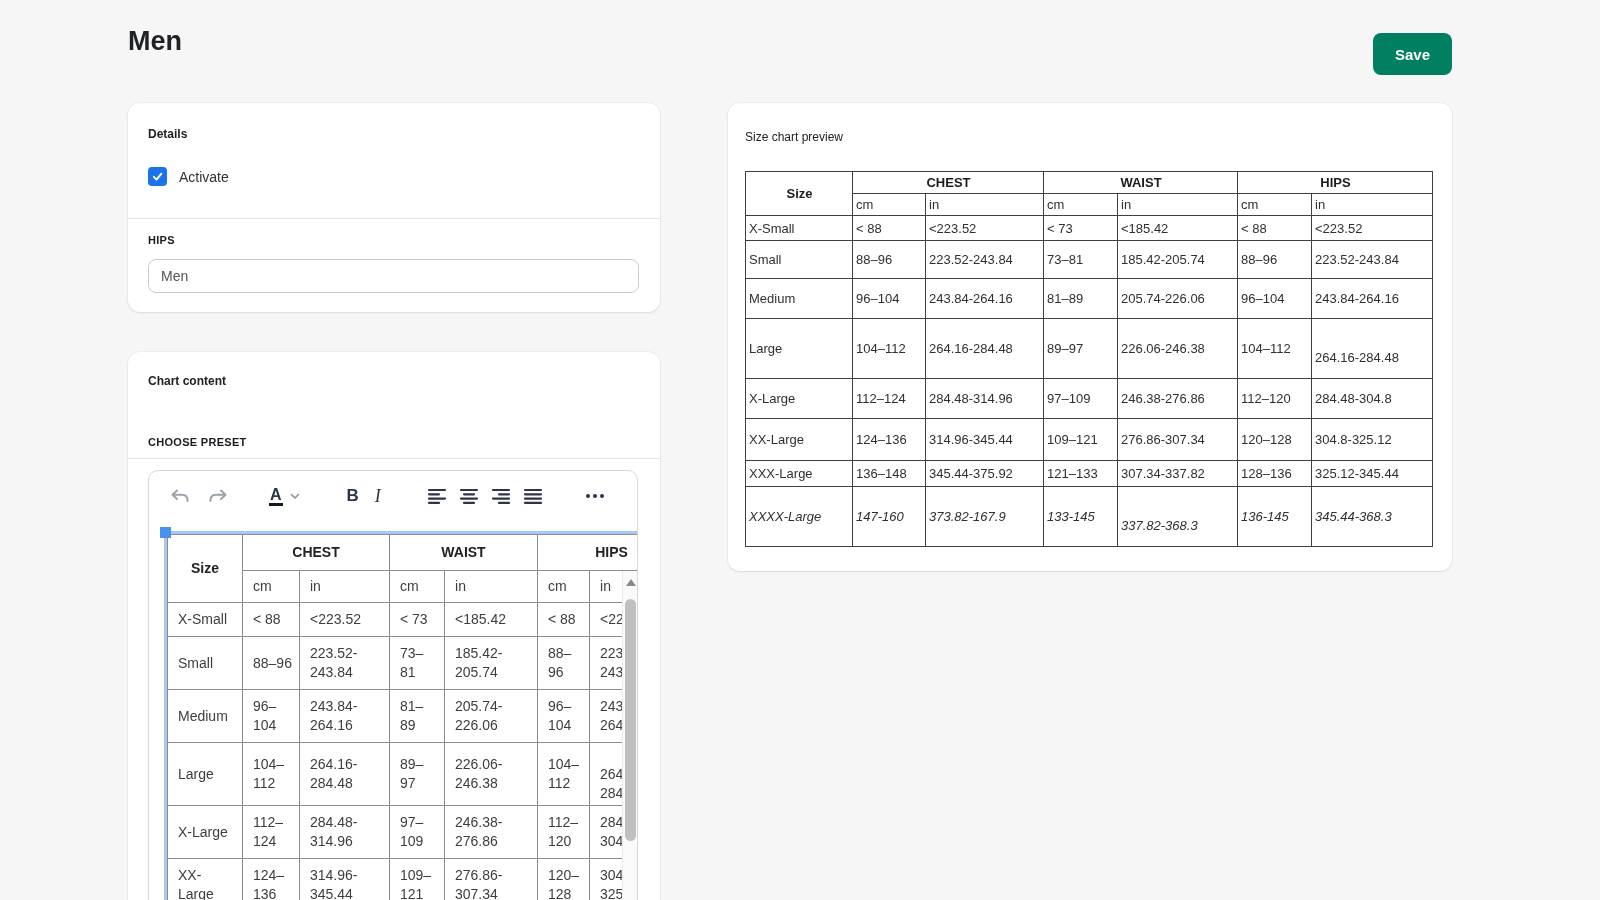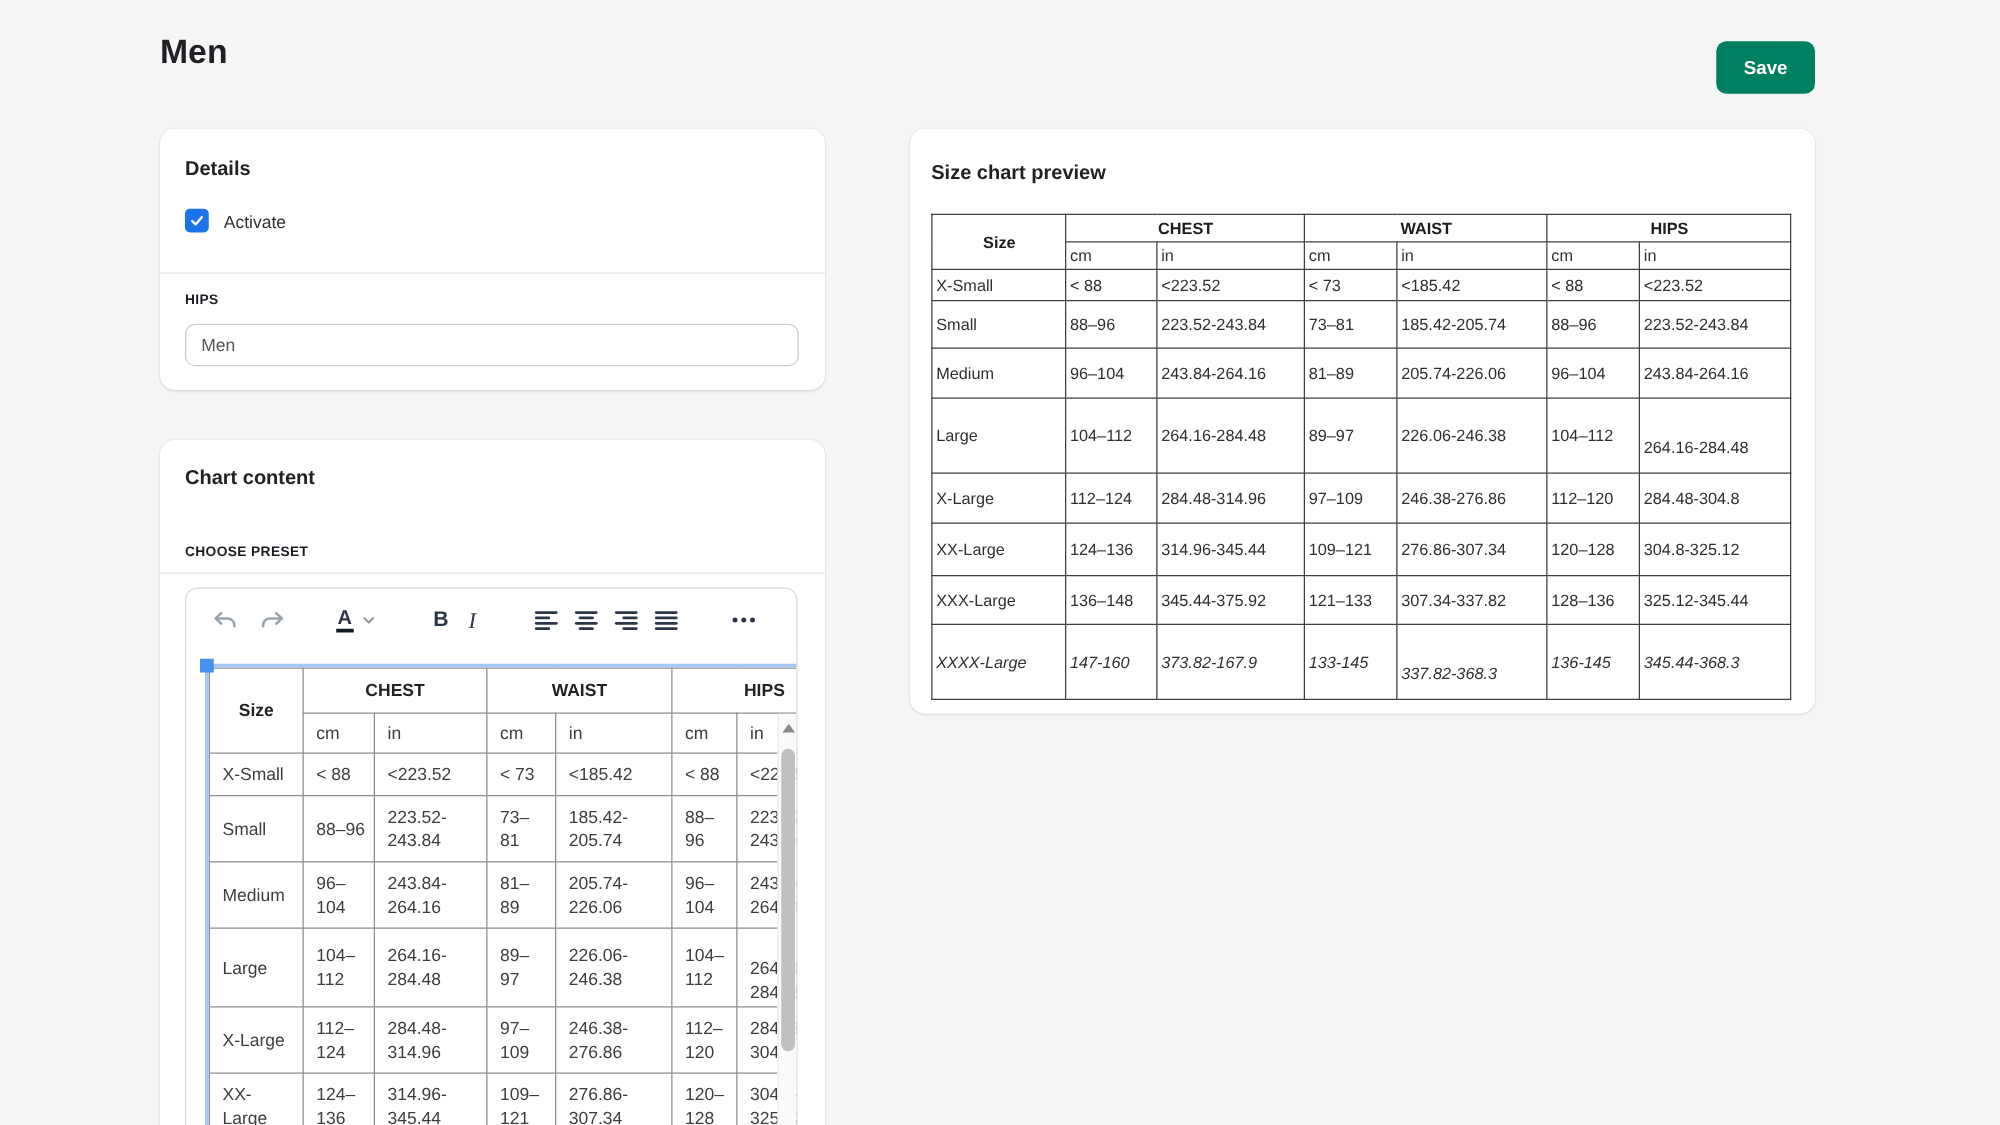--- a/index.html
+++ b/index.html
@@ -10,21 +10,21 @@
   .save-btn { position:absolute; left:1373px; top:33px; width:79px; height:42px; background:#008060;
     color:#fff; font-size:15px; font-weight:700; border:none; border-radius:8px; cursor:pointer;
     font-family:"Liberation Sans", sans-serif; }
 
   .card { position:absolute; background:#fff; border-radius:12px;
     box-shadow:0 1px 2px rgba(0,0,0,.08), 0 0 0 1px rgba(0,0,0,.035); }
   .card-details { left:128px; top:103px; width:532px; height:209px; }
   .card-chart   { left:128px; top:352px; width:532px; height:560px; }
   .card-preview { left:728px; top:103px; width:724px; height:468px; }
 
-  .card-heading { position:absolute; left:20px; font-size:16px; font-weight:700; color:#202223; }
+  .card-heading { position:absolute; left:20px; font-size:12px; font-weight:700; color:#202223; }
   .upper-label { position:absolute; left:20px; font-size:11px; font-weight:700; letter-spacing:.3px; color:#1a1c21; }
   .divider { position:absolute; left:0; width:100%; height:1px; background:#e1e3e5; }
 
   
   .activate-row { position:absolute; left:20px; top:64px; display:flex; align-items:center; gap:12px; cursor:pointer; }
   .checkbox { width:19px; height:19px; border-radius:4px; background:#1a73e8; display:flex; align-items:center; justify-content:center; }
   .activate-text { font-size:14px; color:#303030; }
   .title-input { position:absolute; left:20px; top:156px; width:491px; height:34px; border:1px solid #c9cccf;
     border-radius:8px; padding:0 12px; font-size:14px; color:#545454; background:#fff;
     font-family:"Liberation Sans", sans-serif; }
@@ -267,21 +267,21 @@
       </div>
       <div class="editor-scrollbar">
         <div class="sb-arrow"></div>
         <div class="sb-thumb"></div>
       </div>
     </div>
   </div>
 </div>
 
 <div class="card card-preview">
-  <div class="card-heading" style="top:27px; left:17px; font-weight:700;">Size chart preview</div>
+  <div class="card-heading" style="top:27px; left:17px; font-weight:400;">Size chart preview</div>
   <div class="preview-table-wrap">
     <div>
         <table class="tbl-preview" style="width: 687px;">
           <colgroup>
             <col style="width: 107px;">
             <col style="width: 73px;">
             <col style="width: 118px;">
             <col style="width: 74px;">
             <col style="width: 120px;">
             <col style="width: 74px;">
@@ -352,21 +352,21 @@
             </tr>
             <tr style="height: 42px;">
               <td>XX-Large</td>
               <td>124–136</td>
               <td>314.96-345.44</td>
               <td>109–121</td>
               <td>276.86-307.34</td>
               <td>120–128</td>
               <td>304.8-325.12</td>
             </tr>
-            <tr style="height: 39px;">
+            <tr style="height: 26px;">
               <td>XXX-Large</td>
               <td>136–148</td>
               <td>345.44-375.92</td>
               <td>121–133</td>
               <td>307.34-337.82</td>
               <td>128–136</td>
               <td>325.12-345.44</td>
             </tr>
             <tr style="height: 60px; font-style: italic;">
               <td>XXXX-Large</td>

